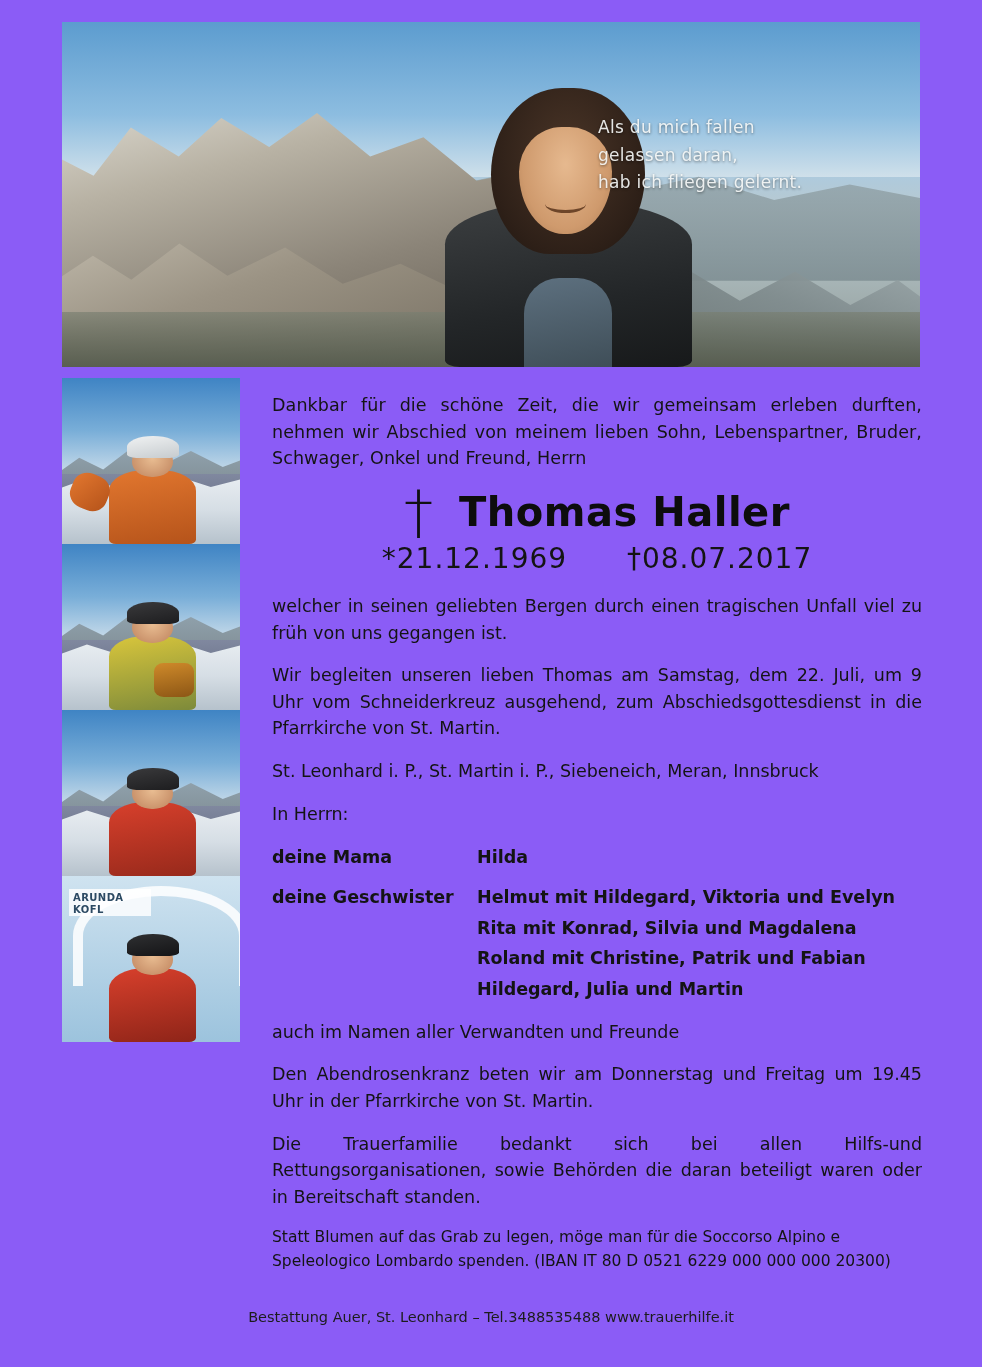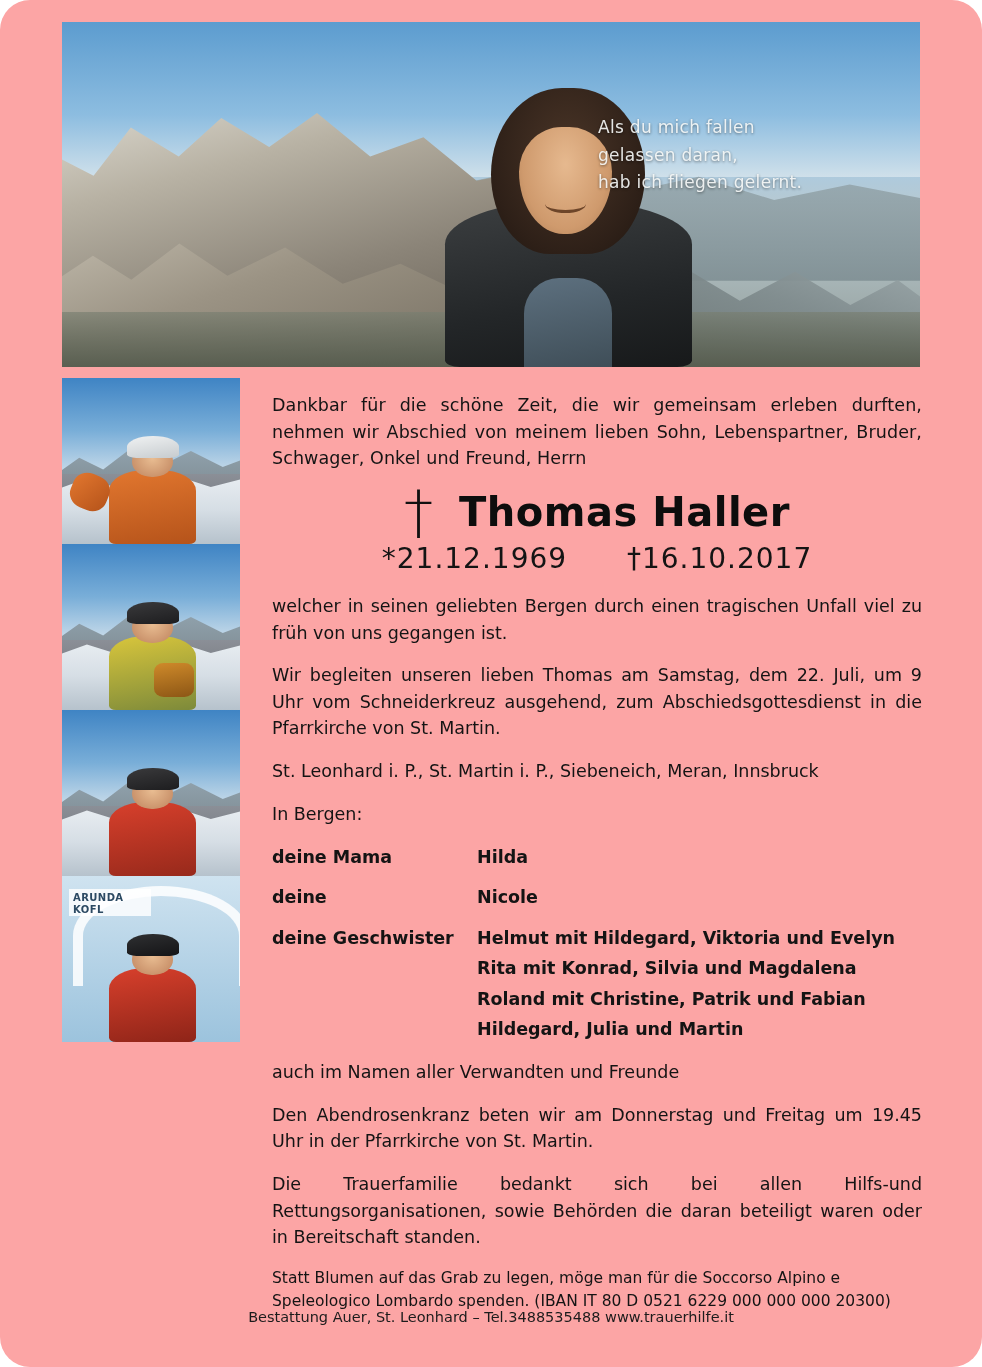--- a/index.html
+++ b/index.html
@@ -12,22 +12,21 @@
     height: 1367px;
     position: relative;
     font-family: "DejaVu Sans", sans-serif;
     color: #1a1a1a;
     overflow: hidden;
   }
 
   .page {
     position: absolute;
     inset: 0;
-    background: #fca5a5;
-    border-radius: 30px;
+    background: #8b5cf6;
   }
 
   
   .hero {
     position: absolute;
     left: 62px;
     top: 22px;
     width: 858px;
     height: 345px;
     overflow: hidden;
@@ -391,39 +390,33 @@
     <div class="intro">Dankbar für die schöne Zeit, die wir gemeinsam erleben durften, nehmen wir Abschied von meinem lieben Sohn, Lebenspartner, Bruder, Schwager, Onkel und Freund, Herrn</div>
 
     <div class="name-row">
       <div class="cross">†</div>
       <div class="name">Thomas Haller</div>
     </div>
 
     <div class="dates">
       <span>*21.12.1969</span>
       <span class="gap"></span>
-      <span>†16.10.2017</span>
+      <span>†08.07.2017</span>
     </div>
 
     <p class="body">welcher in seinen geliebten Bergen durch einen tragischen Unfall viel zu früh von uns gegangen ist.</p>
     <p class="body">Wir begleiten unseren lieben Thomas am Samstag, dem 22. Juli, um 9 Uhr vom Schneiderkreuz ausgehend, zum Abschiedsgottesdienst in die Pfarrkirche von St. Martin.</p>
     <p class="body loose">St. Leonhard i. P., St. Martin i. P., Siebeneich, Meran, Innsbruck</p>
-    <p class="body loose">In Bergen:</p>
+    <p class="body loose">In Herrn:</p>
 
     <div class="family">
       <div class="row">
         <div class="label">deine Mama</div>
         <div class="value">
           <div>Hilda</div>
-        </div>
-      </div>
-      <div class="row">
-        <div class="label">deine</div>
-        <div class="value">
-          <div>Nicole</div>
         </div>
       </div>
       <div class="row">
         <div class="label">deine Geschwister</div>
         <div class="value">
           <div>Helmut mit Hildegard, Viktoria und Evelyn</div>
           <div>Rita mit Konrad, Silvia und Magdalena</div>
           <div>Roland mit Christine, Patrik und Fabian</div>
           <div>Hildegard, Julia und Martin</div>
         </div>

